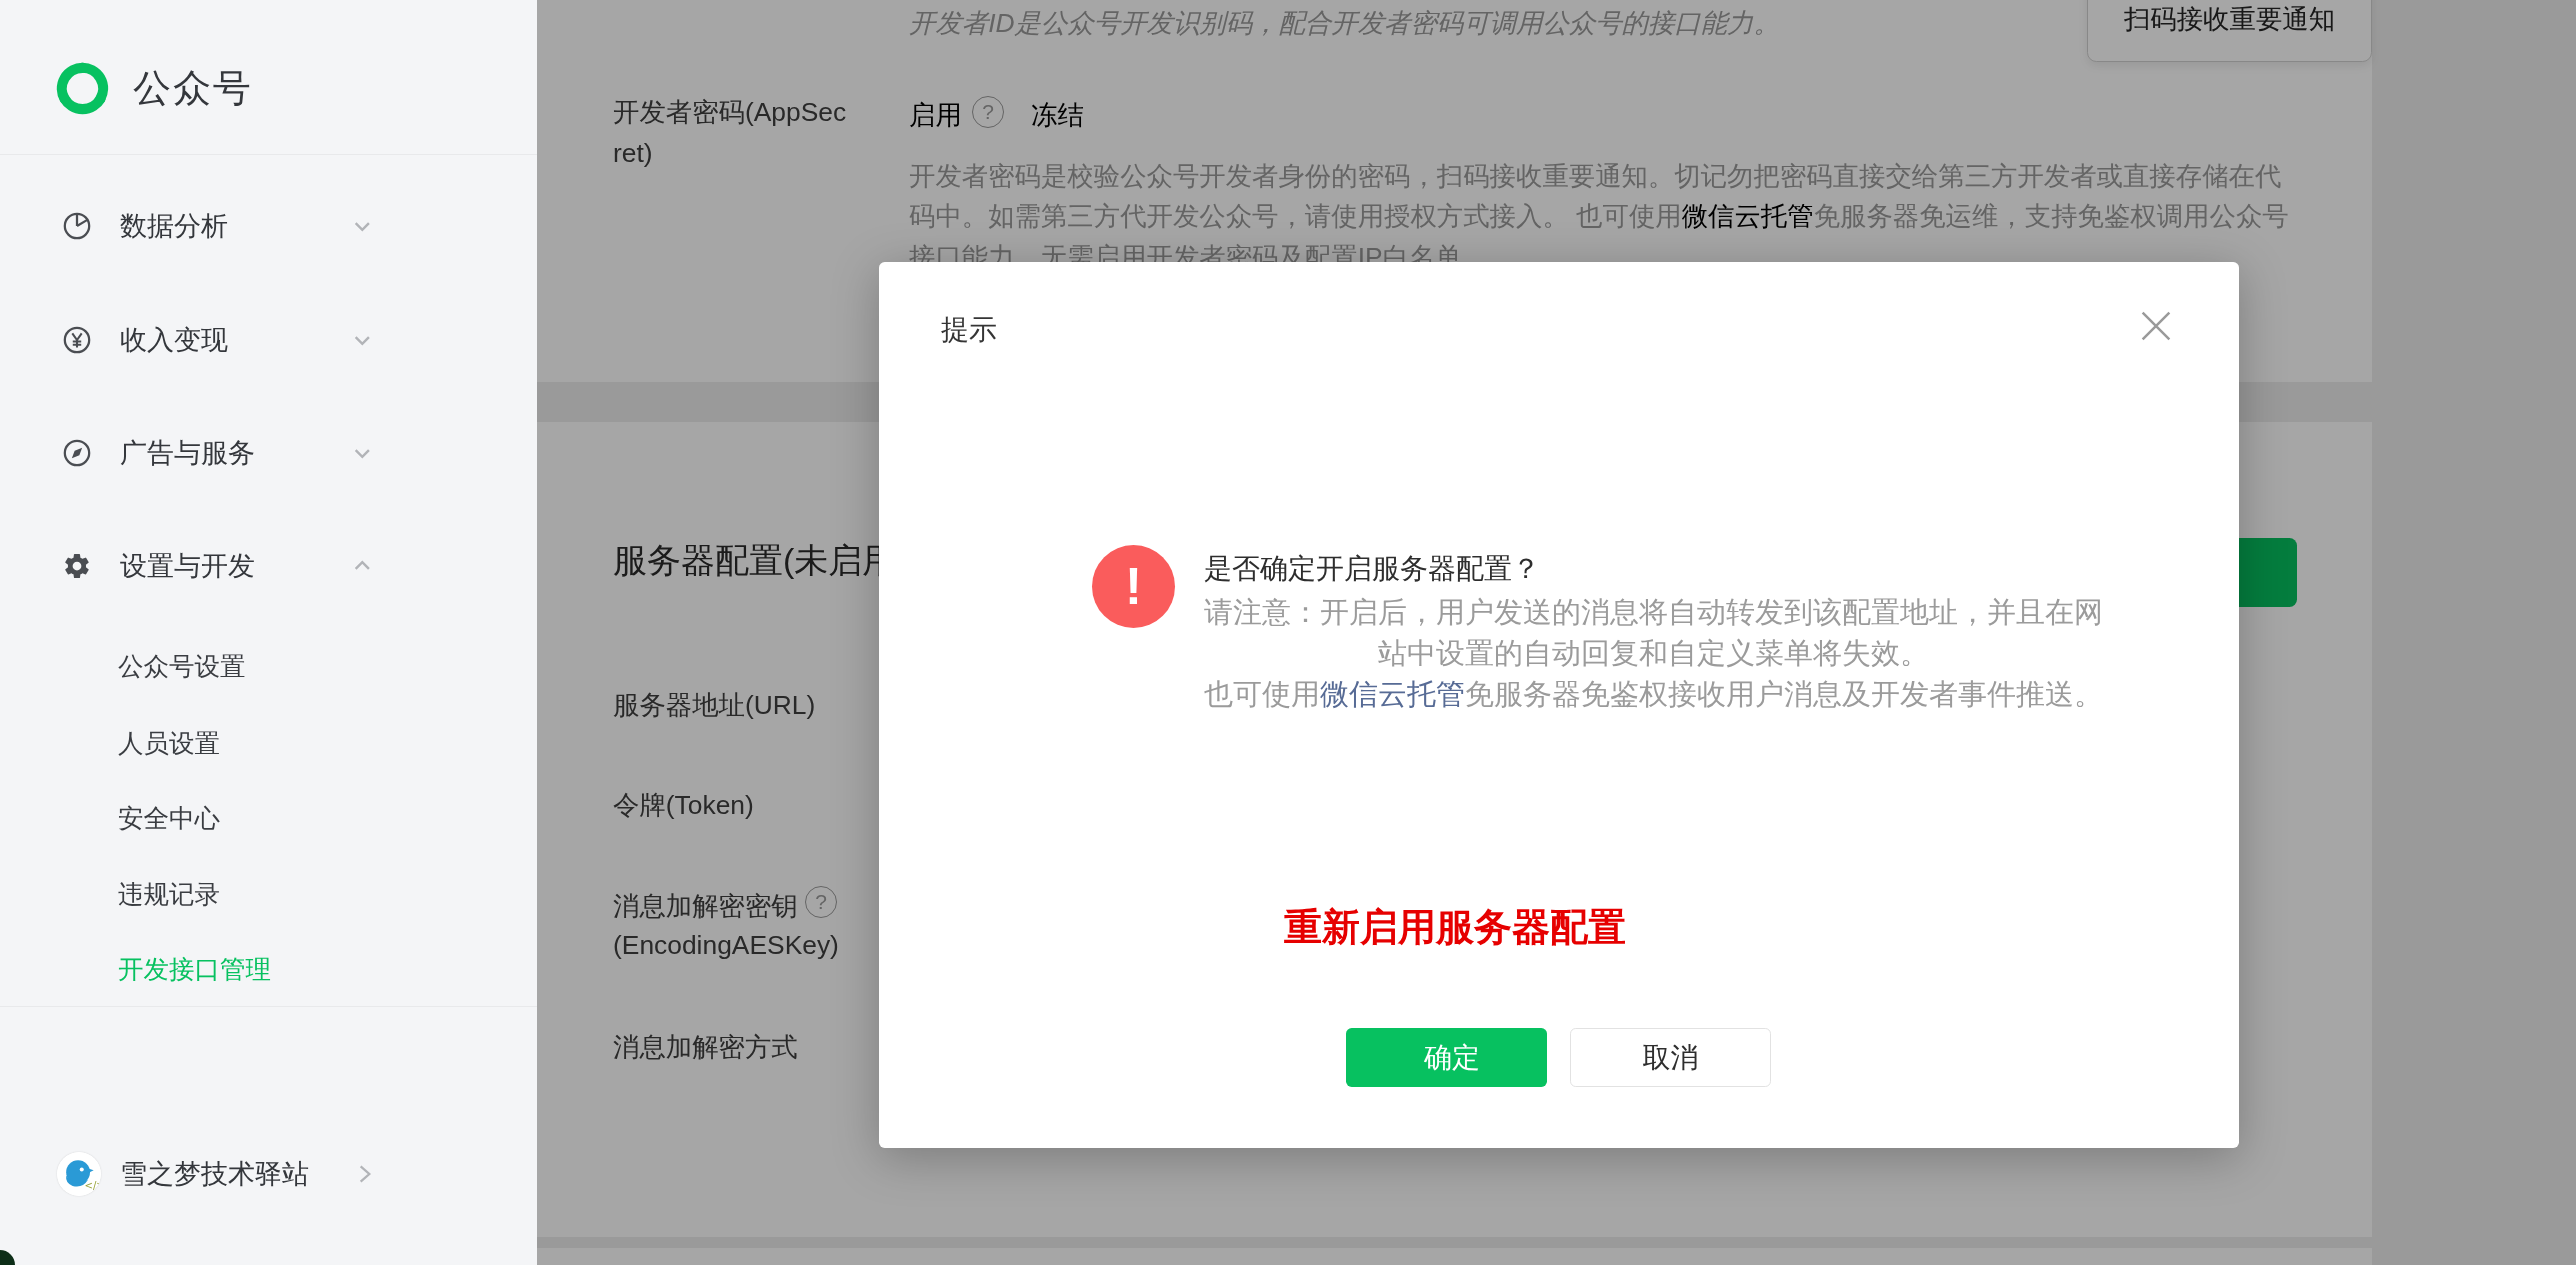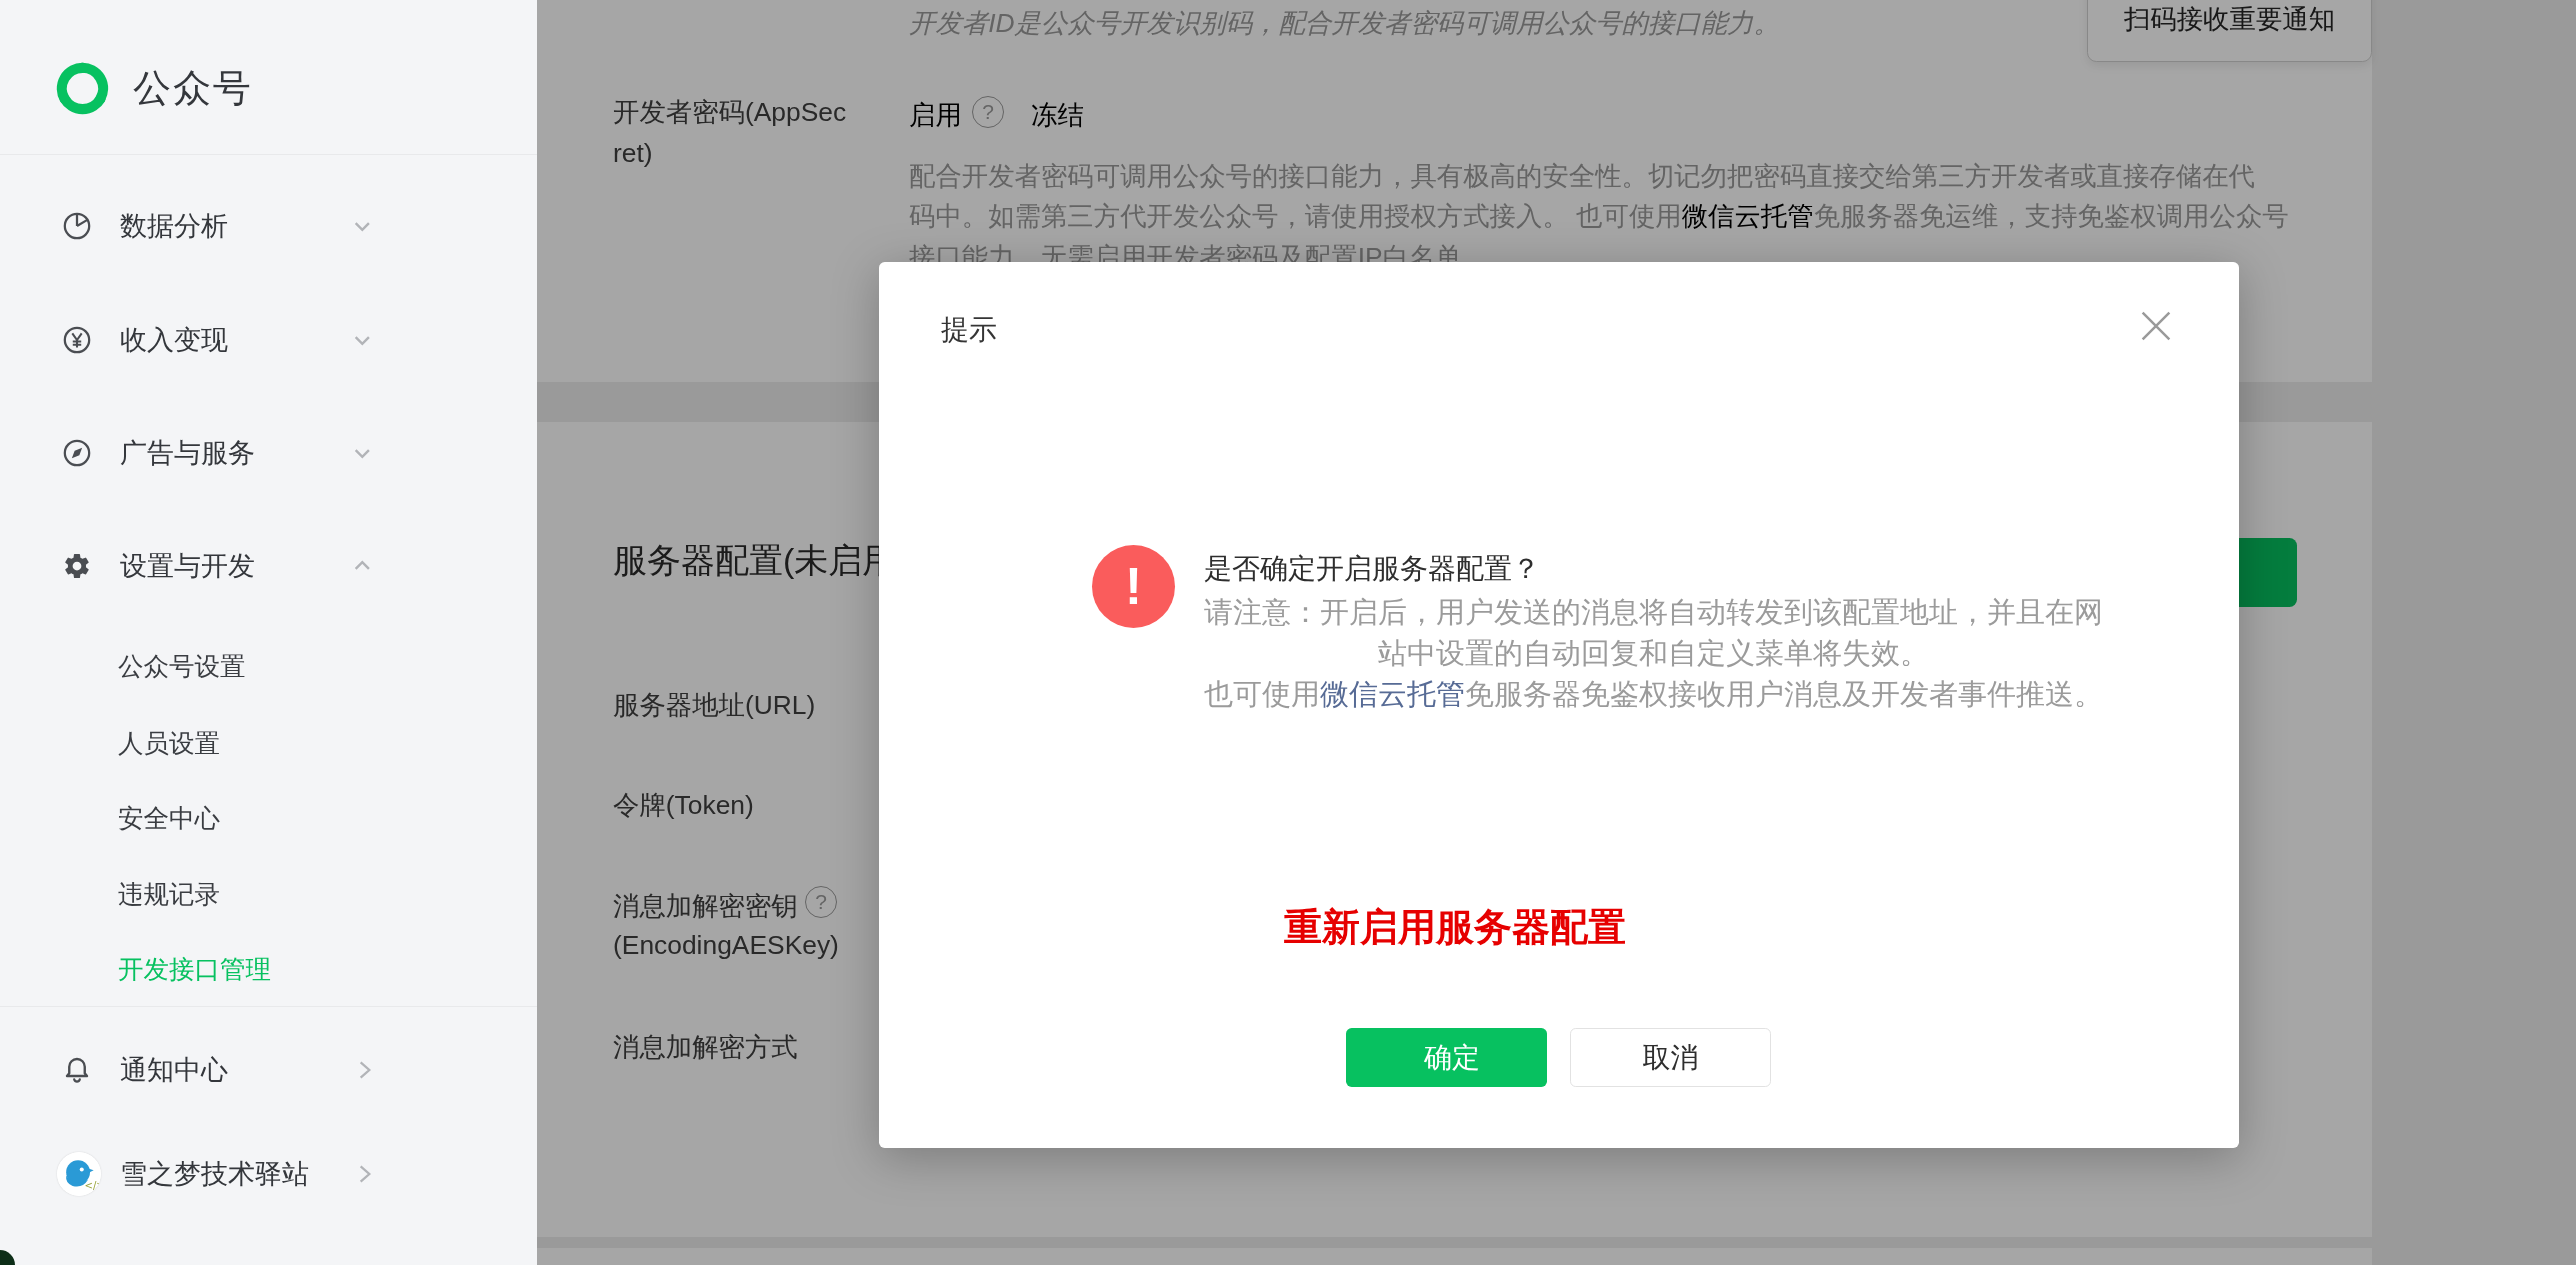--- a/index.html
+++ b/index.html
@@ -69,21 +69,21 @@
 
     <div class="gray-text" style="position:absolute;left:372px;top:5.7px;font-style:italic;">开发者ID是公众号开发识别码，配合开发者密码可调用公众号的接口能力。</div>
 
     <div class="dark-label" style="position:absolute;left:76px;top:95px;">开发者密码(AppSec</div>
     <div class="dark-label" style="position:absolute;left:76px;top:138px;">ret)</div>
 
     <a class="blue-link" style="position:absolute;left:372px;top:98px;">启用</a>
     <span class="qmark" style="position:absolute;left:435px;top:96px;">?</span>
     <a class="blue-link" style="position:absolute;left:494px;top:98px;">冻结</a>
 
-    <div class="gray-text" style="position:absolute;left:372px;top:159px;">配合开发者密码可调用公众号的接口能力，具有极高的安全性。切记勿把密码直接交给第三方开发者或直接存储在代</div>
+    <div class="gray-text" style="position:absolute;left:372px;top:159px;">开发者密码是校验公众号开发者身份的密码，扫码接收重要通知。切记勿把密码直接交给第三方开发者或直接存储在代</div>
     <div class="gray-text" style="position:absolute;left:372px;top:199px;"><span>码中。如需第三方代开发公众号，请使用授权方式接入。 也可使用</span><a class="blue-link">微信云托管</a><span>免服务器免运维，支持免鉴权调用公众号</span></div>
     <div class="gray-text" style="position:absolute;left:372px;top:240px;">接口能力，无需启用开发者密码及配置IP白名单。</div>
 
     <div class="section-title">服务器配置(未启用)</div>
     <div class="enable-btn-bg"></div>
 
     <div class="dark-label" style="position:absolute;left:76px;top:688px;">服务器地址(URL)</div>
     <div class="dark-label" style="position:absolute;left:76px;top:788px;">令牌(Token)</div>
     <div class="dark-label" style="position:absolute;left:76px;top:889px;">消息加解密密钥</div>
     <span class="qmark" style="position:absolute;left:268px;top:886px;">?</span>
@@ -161,30 +161,20 @@
       </div>
     <div class="sub-item" style="top:867px;">
         <span class="si-label">违规记录</span>
       </div>
     <div class="sub-item active" style="top:942px;text-decoration:underline;">
         <span class="si-label">开发接口管理</span>
       </div>
 
     <div class="side-divider" style="top:1006px;"></div>
 
-    <div class="footer-item" style="top:1037px;">
-      <svg class="mi-icon" viewBox="0 0 24 24">
-        <path d="M12 3.2 a6.2 6.2 0 0 1 6.2 6.2 v5.2 l1.8 2.2 H4 l1.8-2.2 v-5.2 A6.2 6.2 0 0 1 12 3.2 Z" fill="none" stroke="#4a4d52" stroke-width="1.9" stroke-linejoin="round"></path>
-        <path d="M9.8 19.6 a2.3 2.3 0 0 0 4.4 0" fill="none" stroke="#4a4d52" stroke-width="1.9" stroke-linecap="round"></path>
-      </svg>
-      <span class="mi-label">通知中心</span>
-      <svg class="mi-chevron" viewBox="0 0 24 24">
-          <polyline points="8,4 17,12 8,20" fill="none" stroke="#b2b4b8" stroke-width="2.4"></polyline>
-        </svg>
-    </div>
     <div class="footer-item" style="top:1141px;">
       <span class="avatar-wrap">
         <svg viewBox="0 0 48 48" width="44" height="44">
           <circle cx="24" cy="24" r="24" fill="#ffffff"></circle>
           <circle cx="23" cy="22" r="13" fill="#2a9ad6"></circle>
           <path d="M10 26 q10 12 24 4 q-6 10 -17 7 q-8-3 -7-11 Z" fill="#2a9ad6"></path>
           <path d="M34 18 l6 2 -6 3 Z" fill="#2a9ad6"></path>
           <circle cx="27" cy="19" r="2.2" fill="#ffffff"></circle>
           <text x="30" y="40" font-size="11" fill="#9aa43c" font-family="'DejaVu Sans',sans-serif">&lt;/&gt;</text>
         </svg>

